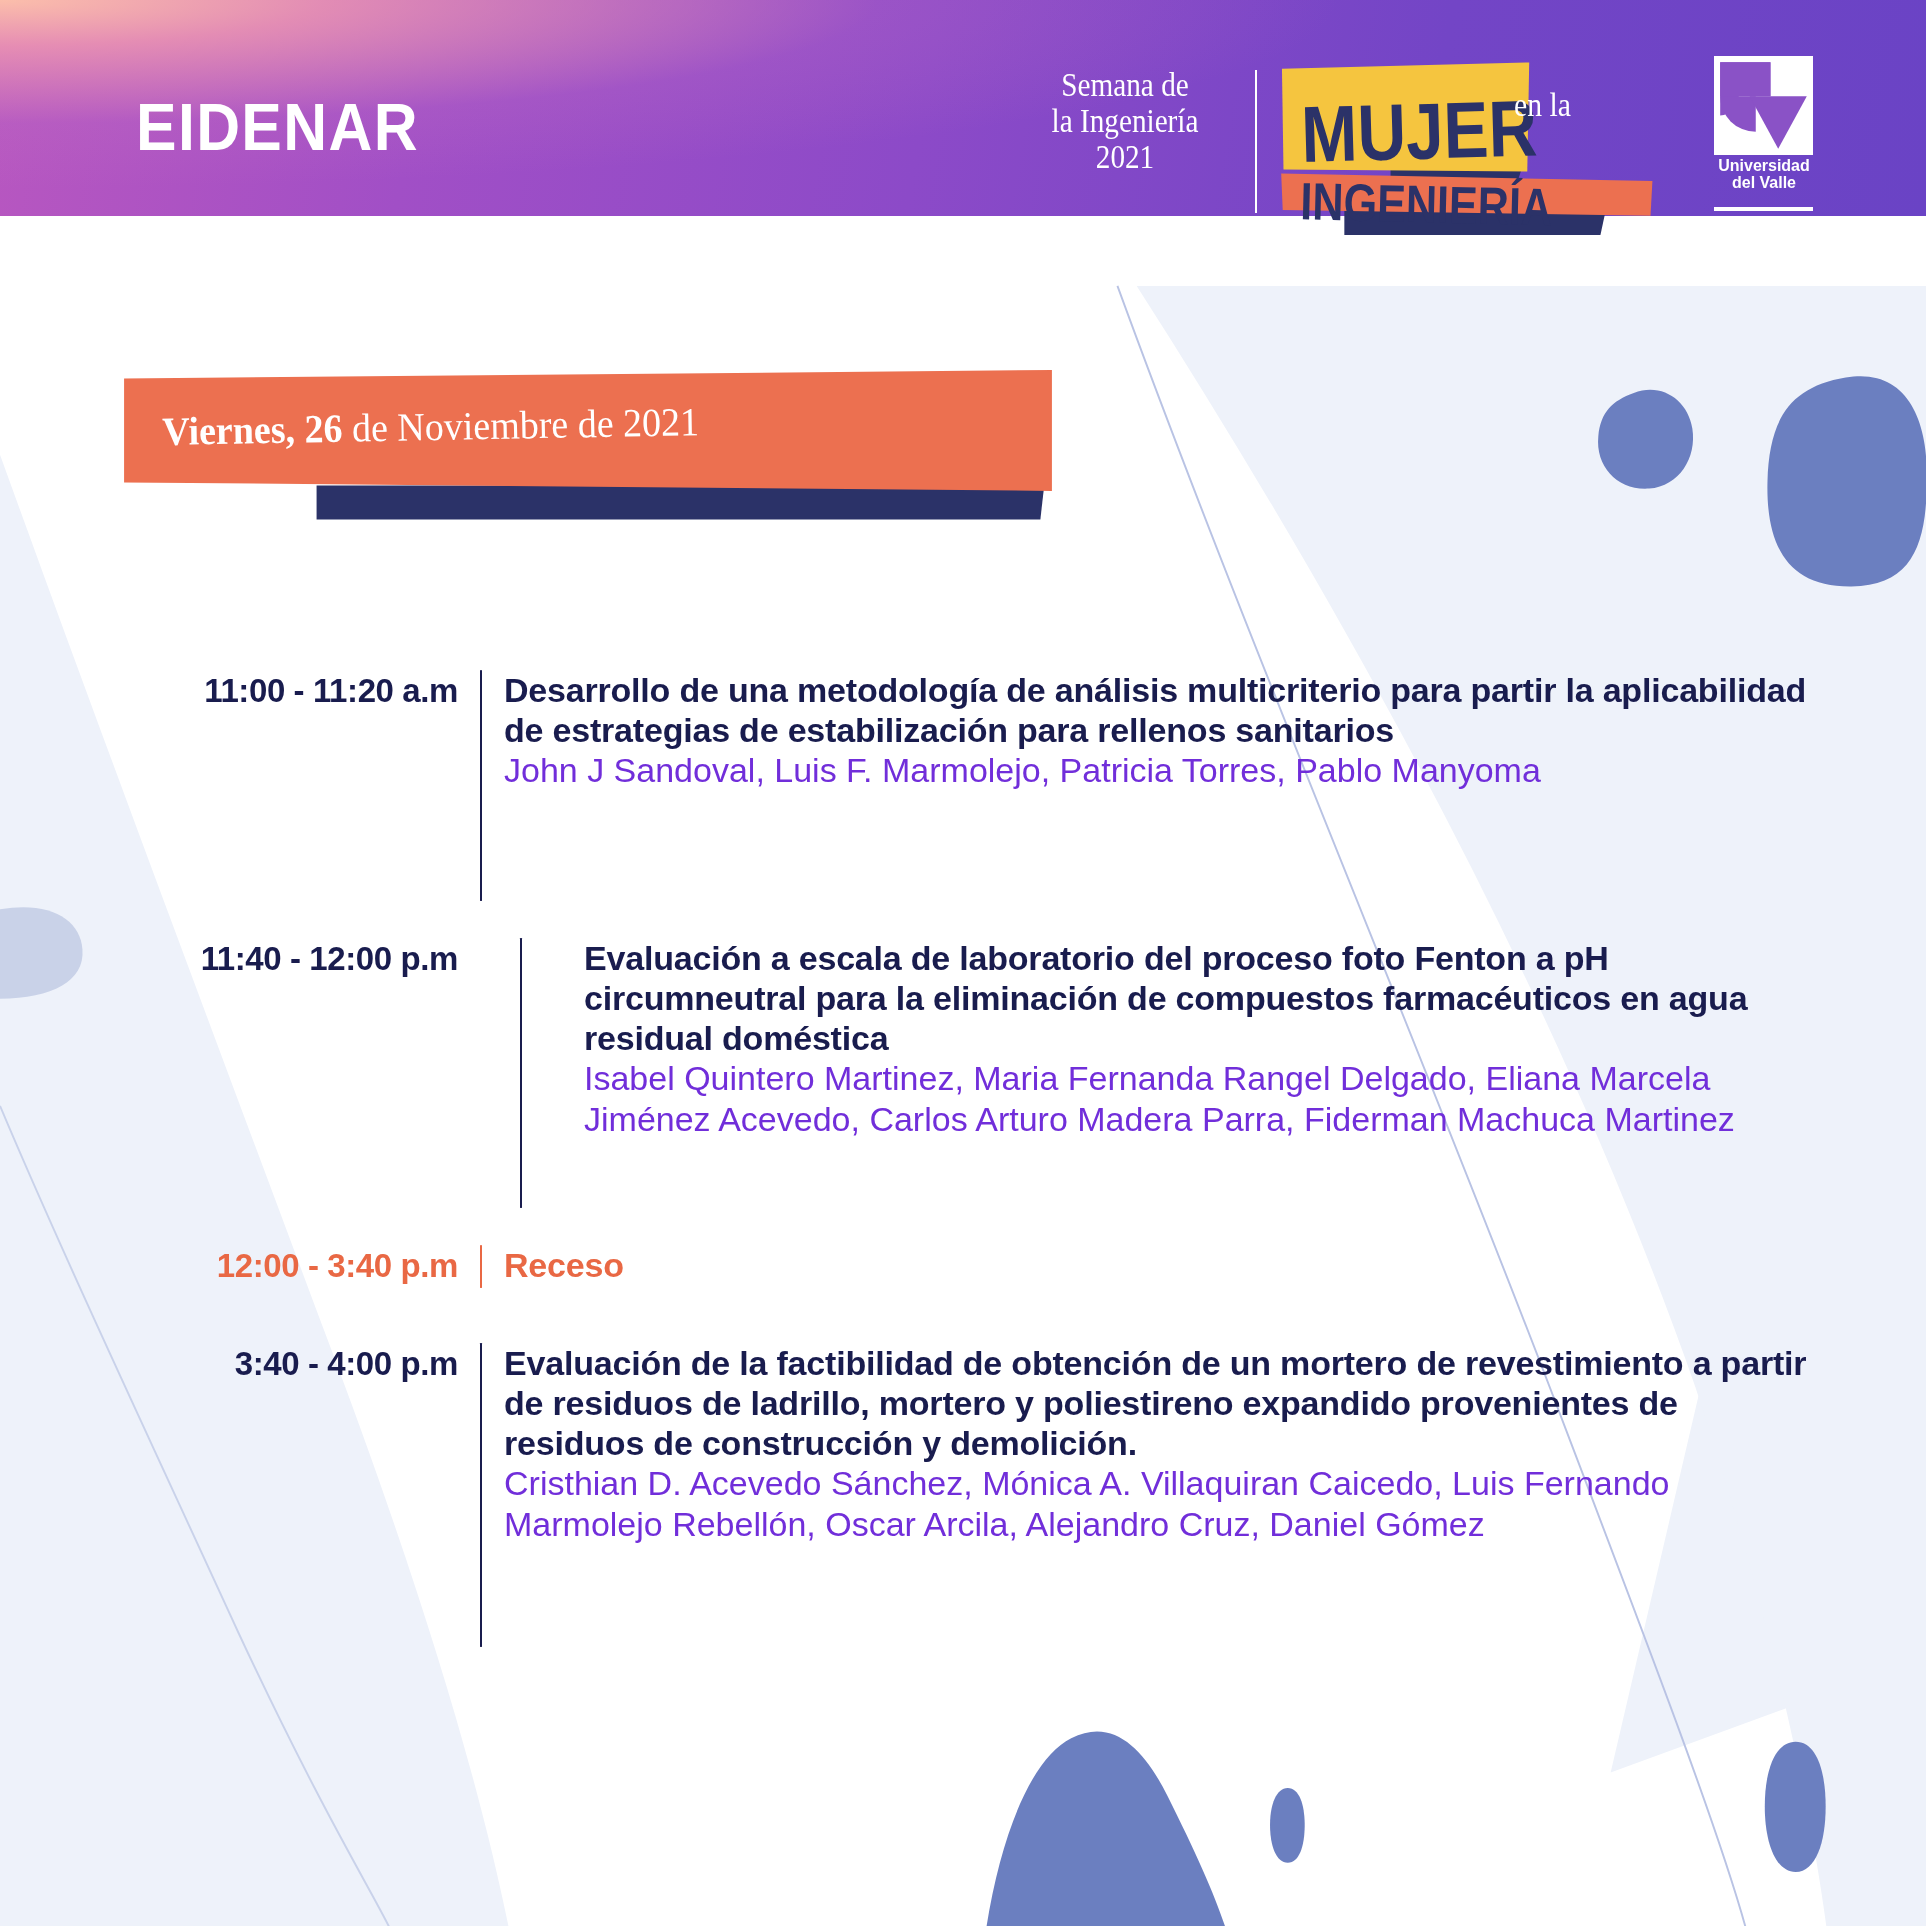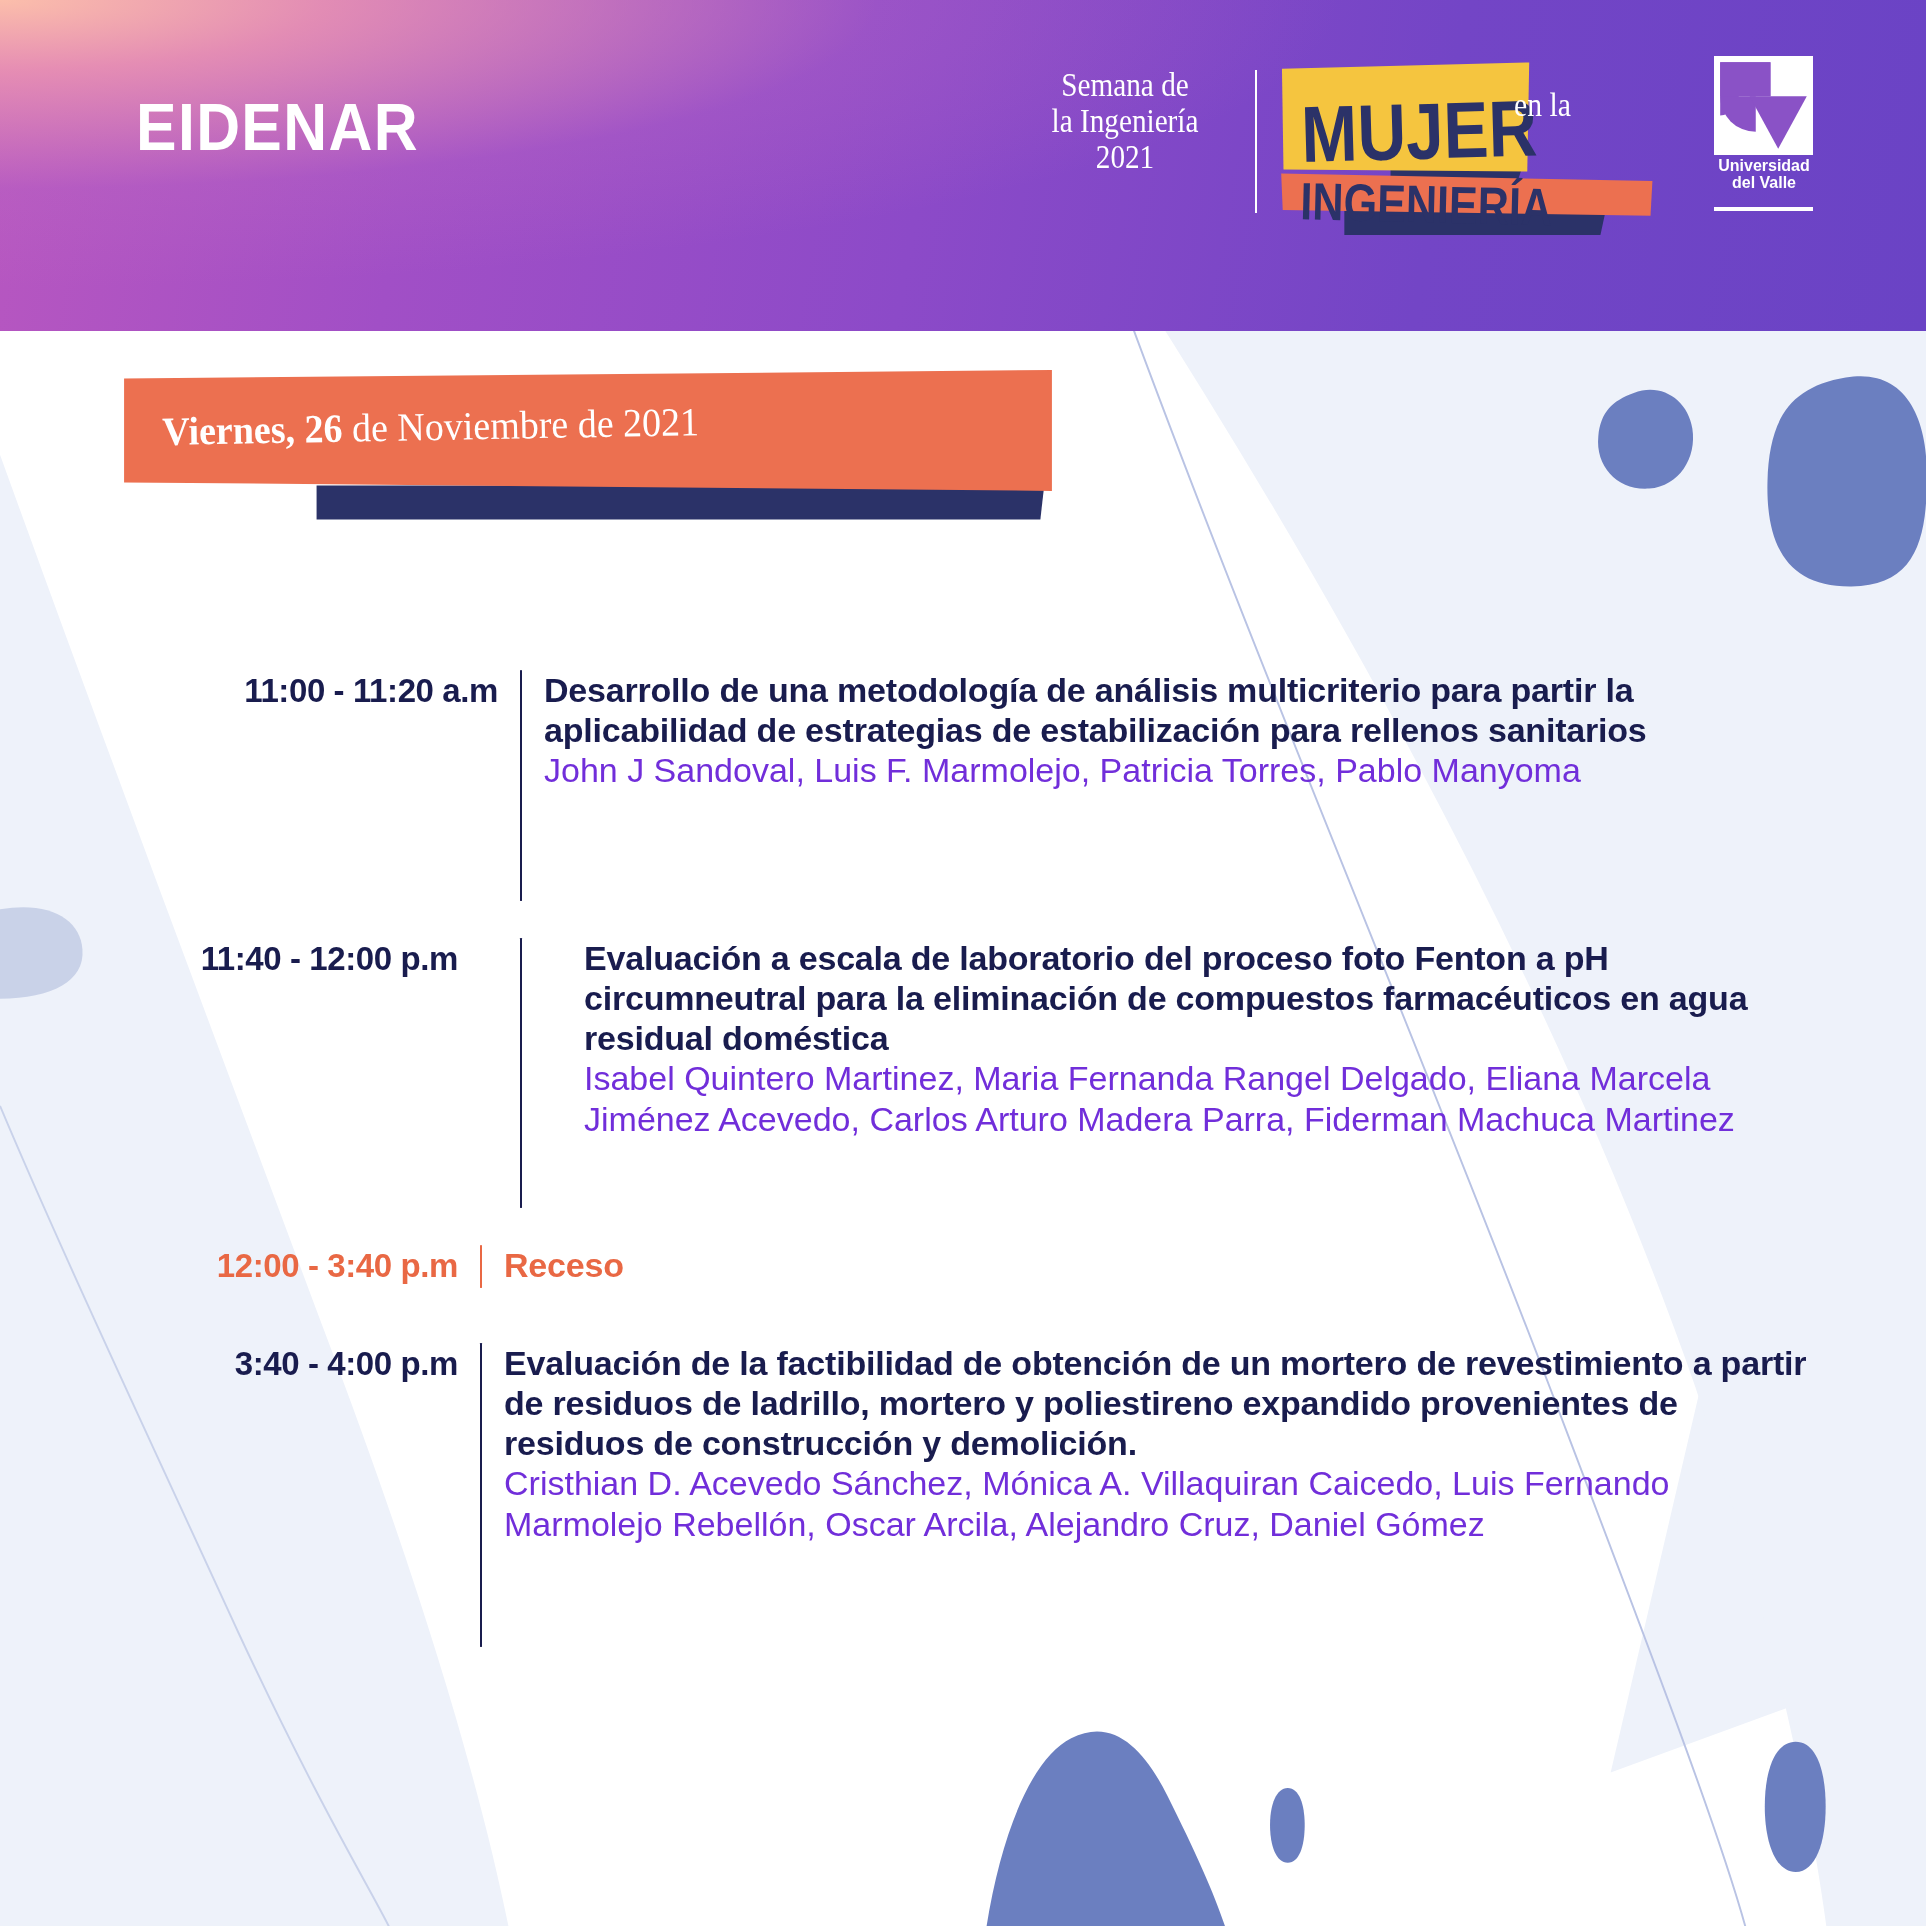--- a/index.html
+++ b/index.html
@@ -10,21 +10,21 @@
     overflow:hidden;
     position:relative;
   }
   .stage{position:absolute;inset:0;width:1927px;height:1927px;overflow:hidden;}
 
   
   .bg-svg{position:absolute;left:0;top:0;width:1927px;height:1927px;}
 
   
   .header{
-    position:absolute;left:0;top:0;width:1927px;height:331px;
+    position:absolute;left:0;top:0;width:1927px;height:216px;
     background:
       radial-gradient(120% 150% at 0% 0%, rgba(255,196,170,0.95) 0%, rgba(246,160,175,0.75) 14%, rgba(190,110,195,0.25) 38%, rgba(140,70,200,0) 58%),
       linear-gradient(100deg, #b857c0 0%, #a14fc6 22%, #8c4ac8 48%, #7345c6 74%, #6a43c5 100%);
   }
   .eidenar{
     position:absolute;left:136px;top:94px;
     color:#ffffff;
     font-size:66px;
     font-weight:bold;
     letter-spacing:1.5px;
@@ -190,21 +190,21 @@
       <polygon fill="#2b3268" points="520,300 2410,300 2400,388 520,388"></polygon>
       <polygon fill="#ec7050" points="20,22 2430,0 2430,314 20,292"></polygon>
     </svg>
     <div class="date-text">
       <b>Viernes,</b>&nbsp;<b>26</b><span> de Noviembre de 2021</span>
     </div>
   </div>
 
   <div class="schedule">
 
-    <div class="row" style="margin-bottom:37px;margin-left:40px;">
+    <div class="row" style="margin-bottom:37px;">
       <div class="time-col">11:00 - 11:20 a.m</div>
       <div class="divider">
           <i style="height:231px;"></i>
         </div>
       <div class="body-col">
         <p class="talk-title">Desarrollo de una metodología de análisis multicriterio para partir la aplicabilidad de estrategias de estabilización para rellenos sanitarios</p>
         <p class="talk-authors">John J Sandoval, Luis F. Marmolejo, Patricia Torres, Pablo Manyoma</p>
       </div>
     </div>
 

